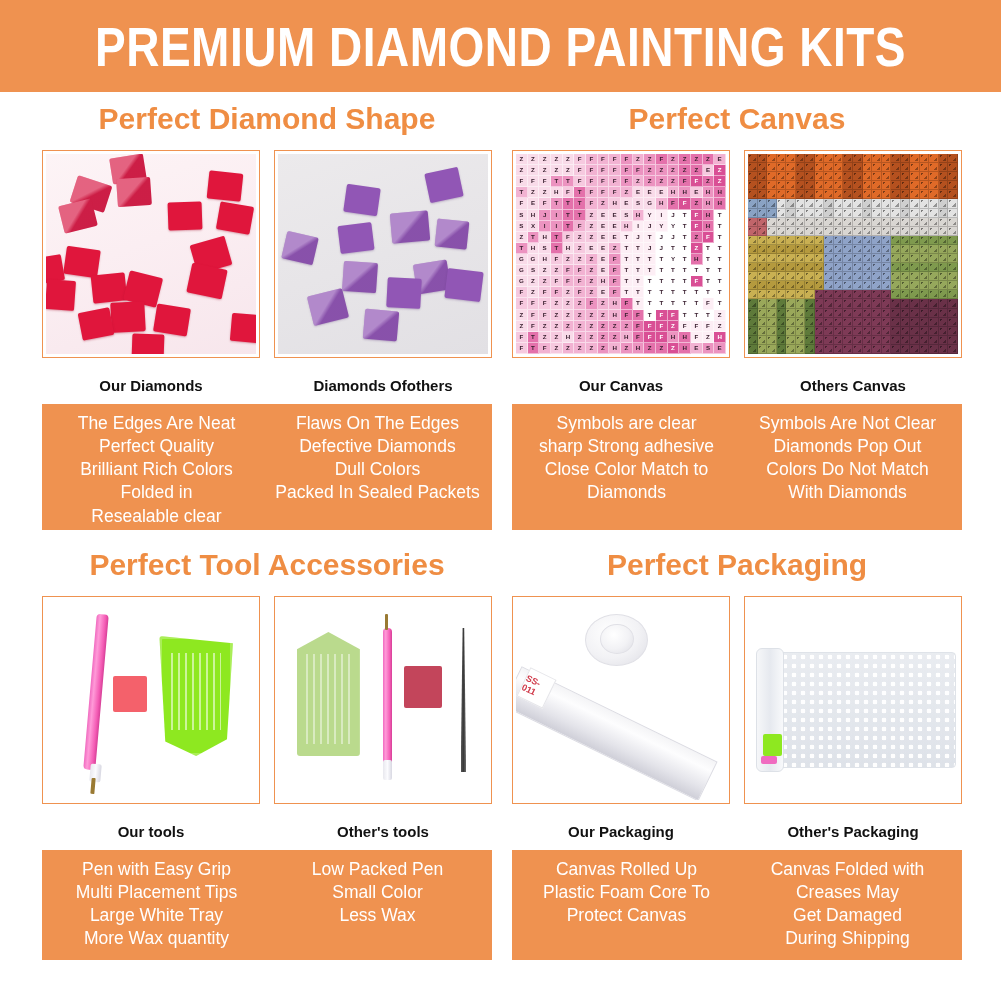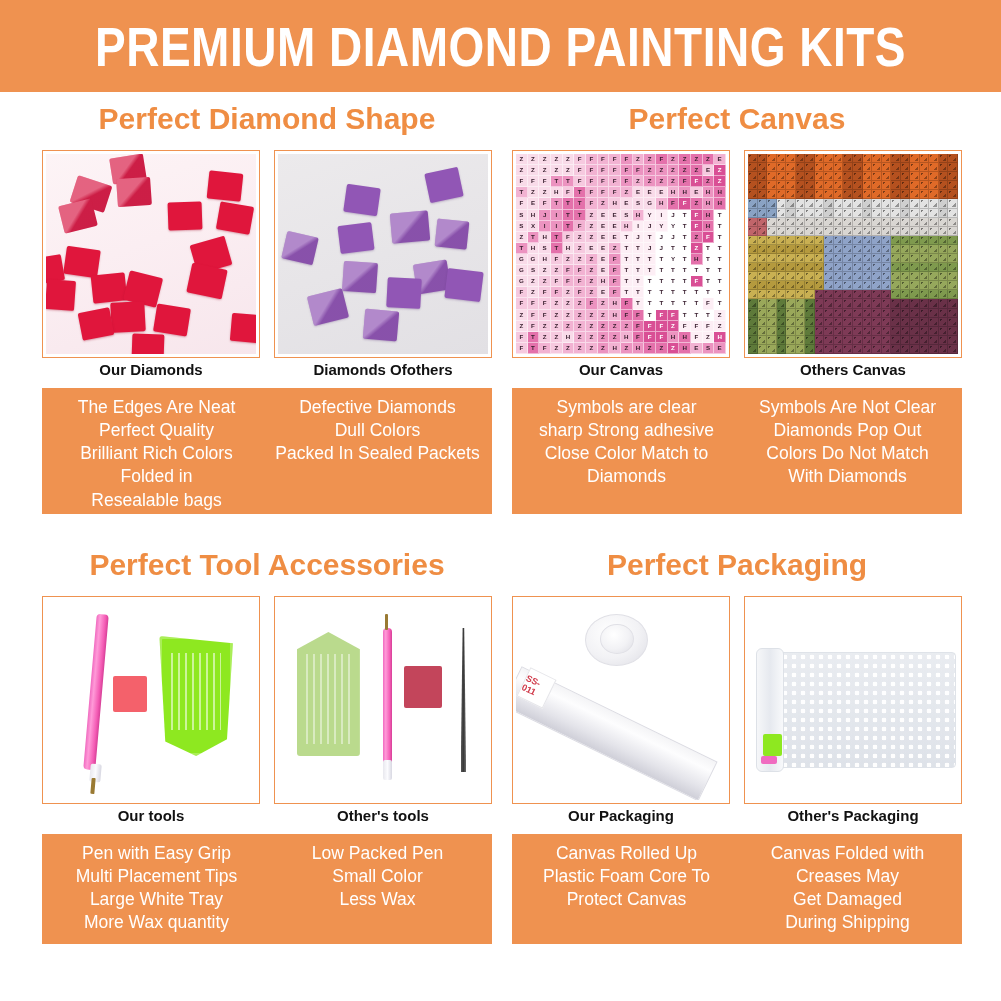--- a/index.html
+++ b/index.html
@@ -71,21 +71,21 @@
     position: absolute;
     inset: 3px;
     overflow: hidden;
   }
 
   .card-caption {
     text-align: center;
     font-size: 15px;
     font-weight: bold;
     color: #111111;
-    margin-top: 4px;
+    margin-top: 20px;
     line-height: 1.1;
     white-space: nowrap;
   }
 
   .feature-box {
     background: #ef9250;
     display: flex;
     padding: 8px 4px 10px 4px;
   }
   .feature-col {
@@ -328,23 +328,24 @@
         <div class="card-caption">Diamonds Ofothers</div>
       </div>
     </div>
 
     <div class="feature-box" style="margin-top:9px; height:126px;">
       <div class="feature-col">
         <span class="ln">The Edges Are Neat</span>
         <span class="ln">Perfect Quality</span>
         <span class="ln">Brilliant Rich Colors</span>
         <span class="ln">Folded in</span>
-        <span class="ln">Resealable bags</span>
+        <span class="ln">Resealable clear</span>
       </div>
       <div class="feature-col">
+        <span class="ln">Flaws On The Edges</span>
         <span class="ln">Defective Diamonds</span>
         <span class="ln">Dull Colors</span>
         <span class="ln">Packed In Sealed Packets</span>
       </div>
     </div>
   </div>
 
   <div class="section" style="left:512px; top:104px; width:450px;">
     <div class="section-title">Perfect Canvas</div>
 

